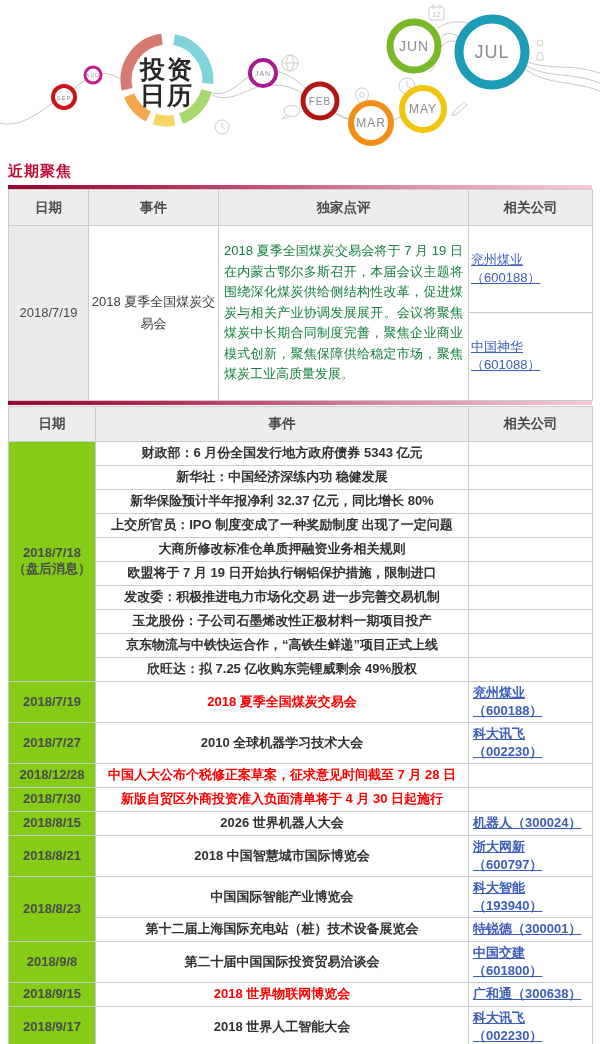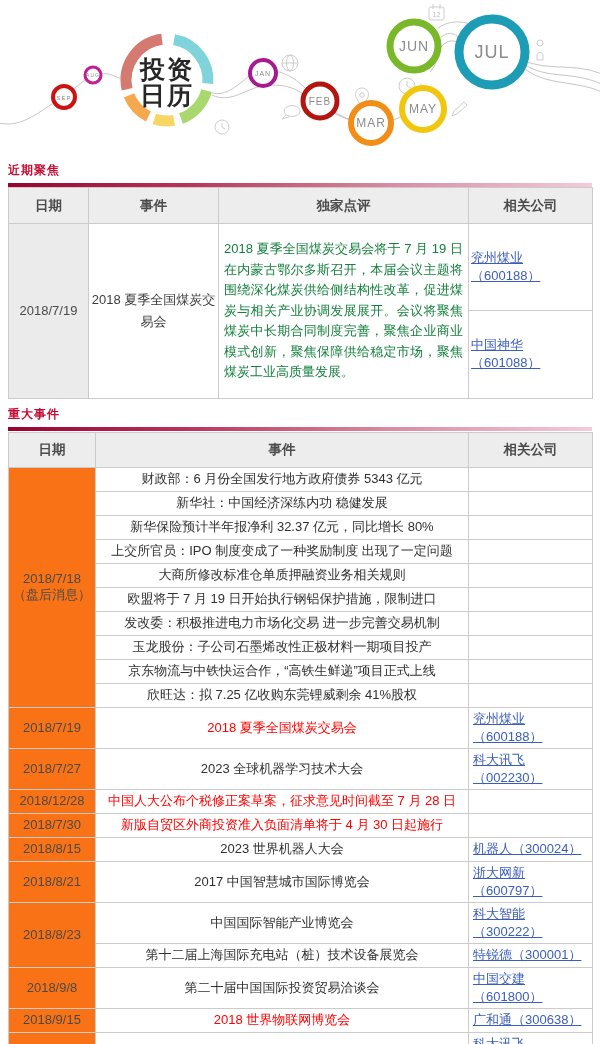--- a/index.html
+++ b/index.html
@@ -8,21 +8,21 @@
     width:600px; height:1044px; overflow:hidden;
     font-family:"Liberation Sans","DejaVu Sans",sans-serif;
     color:#333;
   }
   .banner { width:600px; height:155px; position:relative; }
   .banner svg { display:block; }
 
   .content { padding:0 8px; }
 
   .section-title {
-    font-size:12px; font-weight:bold; color:var(--title_red,#c30b33);
+    font-size:15px; font-weight:bold; color:var(--title_red,#c30b33);
     margin:7px 0 4px 0; letter-spacing:1px;
   }
   .divider {
     height:4px; width:100%;
     background:linear-gradient(90deg,#99022f 0%,#b8325a 30%,#d98aa2 65%,#f3ccd8 100%);
     margin-bottom:0;
   }
 
   table { width:100%; border-collapse:collapse; table-layout:fixed; font-size:13px; }
   table, th, td { border:1px solid #cbcbcb; }
@@ -42,22 +42,22 @@
   }
   .focus-table .company-cell { height:80px; text-align:left; padding-left:2px; }
 
   .company-link {
     color:var(--link_blue,#3b5dbb); text-decoration:underline; cursor:pointer;
   }
 
   
   .events-table { margin-top:1px; }
   .events-table th { height:28px; font-size:13.5px; }
-  .events-table td { height:24px; }
-  .events-table .date-cell { background:#f97316; color:#4a4a4a; line-height:16px; }
+  .events-table td { height:24px;font-weight:bold; }
+  .events-table .date-cell { background:#84cc16; color:#4a4a4a; line-height:16px; }
   .events-table .event-cell { color:#303030; }
   .events-table .event-cell.red { color:var(--highlight_red,#fe0000); }
   .events-table .company-cell { text-align:left; padding-left:4px; }
 
   .m-label { fill:#8c8c8c; letter-spacing:1px; }
   .deco { stroke:#cdcdcd; fill:none; stroke-width:1; }
   .logo-txt { font-weight:bold; fill:#262626; letter-spacing:2px; }
 </style>
 </head>
 <body>
@@ -190,21 +190,20 @@
         </td>
       </tr>
       <tr>
         <td class="company-cell">
           <a class="company-link">中国神华（601088）</a>
         </td>
       </tr>
     </tbody>
   </table>
 
-  <div class="section-title">重大事件</div>
   <div class="divider"></div>
 
   <table class="events-table">
     <colgroup>
         <col style="width:87px">
         <col style="width:373px">
         <col style="width:124px">
       </colgroup>
     <thead>
       <tr>
@@ -248,71 +247,71 @@
         </tr>
         <tr>
           <td class="event-cell">玉龙股份：子公司石墨烯改性正极材料一期项目投产</td>
           <td class="company-cell"></td>
         </tr>
         <tr>
           <td class="event-cell">京东物流与中铁快运合作，“高铁生鲜递”项目正式上线</td>
           <td class="company-cell"></td>
         </tr>
         <tr>
-          <td class="event-cell">欣旺达：拟 7.25 亿收购东莞锂威剩余 41%股权</td>
+          <td class="event-cell">欣旺达：拟 7.25 亿收购东莞锂威剩余 49%股权</td>
           <td class="company-cell"></td>
         </tr>
         <tr>
           <td class="date-cell" rowspan="1">
             <div>2018/7/19</div>
           </td>
           <td class="event-cell red">2018 夏季全国煤炭交易会</td>
           <td class="company-cell"><a class="company-link">兖州煤业（600188）</a></td>
         </tr>
         <tr>
           <td class="date-cell" rowspan="1">
             <div>2018/7/27</div>
           </td>
-          <td class="event-cell">2023 全球机器学习技术大会</td>
+          <td class="event-cell">2010 全球机器学习技术大会</td>
           <td class="company-cell"><a class="company-link">科大讯飞（002230）</a></td>
         </tr>
         <tr>
           <td class="date-cell" rowspan="1">
             <div>2018/12/28</div>
           </td>
           <td class="event-cell red">中国人大公布个税修正案草案，征求意见时间截至 7 月 28 日</td>
           <td class="company-cell"></td>
         </tr>
         <tr>
           <td class="date-cell" rowspan="1">
             <div>2018/7/30</div>
           </td>
           <td class="event-cell red">新版自贸区外商投资准入负面清单将于 4 月 30 日起施行</td>
           <td class="company-cell"></td>
         </tr>
         <tr>
           <td class="date-cell" rowspan="1">
             <div>2018/8/15</div>
           </td>
-          <td class="event-cell">2023 世界机器人大会</td>
+          <td class="event-cell">2026 世界机器人大会</td>
           <td class="company-cell"><a class="company-link">机器人（300024）</a></td>
         </tr>
         <tr>
           <td class="date-cell" rowspan="1">
             <div>2018/8/21</div>
           </td>
-          <td class="event-cell">2017 中国智慧城市国际博览会</td>
+          <td class="event-cell">2018 中国智慧城市国际博览会</td>
           <td class="company-cell"><a class="company-link">浙大网新（600797）</a></td>
         </tr>
         <tr>
           <td class="date-cell" rowspan="2">
             <div>2018/8/23</div>
           </td>
           <td class="event-cell">中国国际智能产业博览会</td>
-          <td class="company-cell"><a class="company-link">科大智能（300222）</a></td>
+          <td class="company-cell"><a class="company-link">科大智能（193940）</a></td>
         </tr>
         <tr>
           <td class="event-cell">第十二届上海国际充电站（桩）技术设备展览会</td>
           <td class="company-cell"><a class="company-link">特锐德（300001）</a></td>
         </tr>
         <tr>
           <td class="date-cell" rowspan="1">
             <div>2018/9/8</div>
           </td>
           <td class="event-cell">第二十届中国国际投资贸易洽谈会</td>

